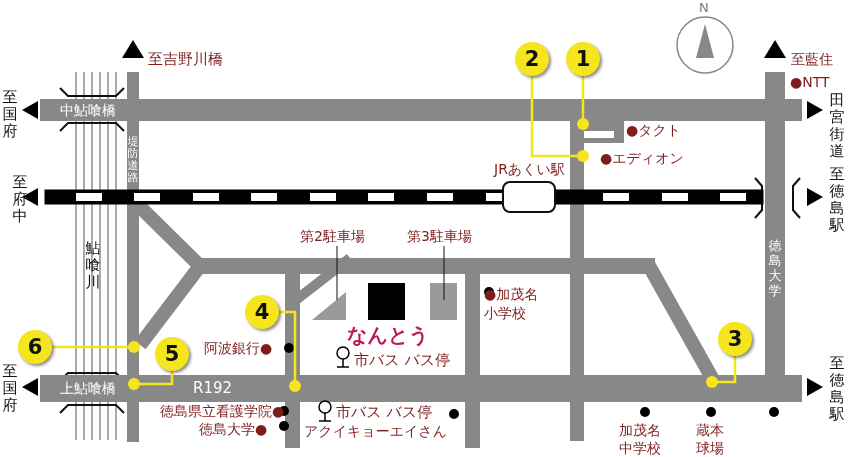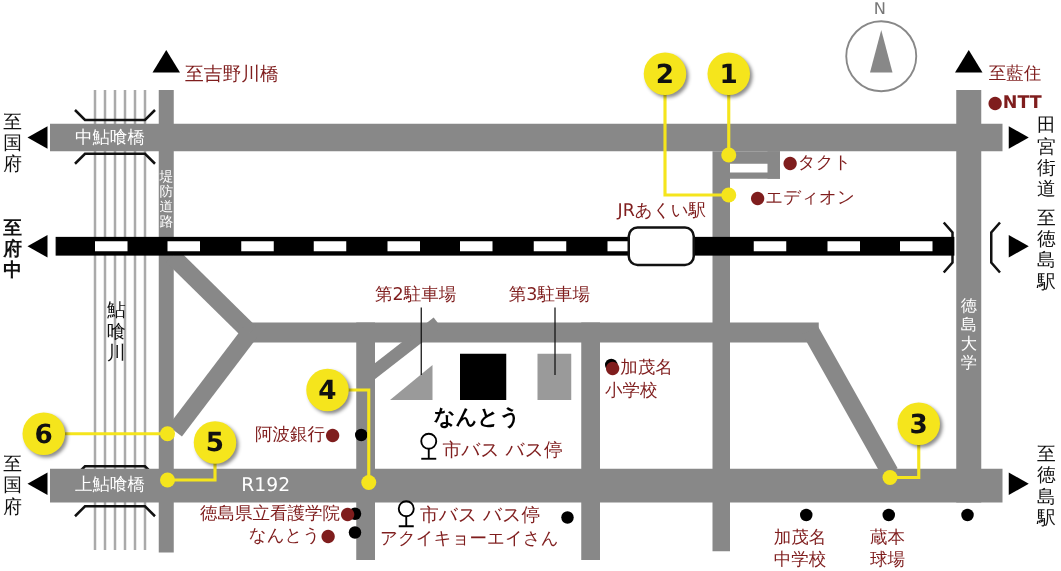--- a/index.html
+++ b/index.html
@@ -3,21 +3,21 @@
 <meta charset="utf-8">
 <style>
   html,body{margin:0;padding:0;background:#fff;}
   body{width:849px;height:457px;position:relative;overflow:hidden;font-family:"DejaVu Sans","Liberation Sans",sans-serif;}
   #map{position:absolute;left:0;top:0;width:849px;height:457px;}
   .lbl{position:absolute;color:#7f1d1d;font-size:14px;line-height:16px;white-space:nowrap;}
   .vlbl{position:absolute;color:#111;font-size:15px;line-height:17px;width:16px;text-align:center;word-break:break-all;white-space:normal;}
   .road-lbl{position:absolute;color:#fff;font-size:15px;line-height:17px;white-space:nowrap;}
   .road-vlbl{position:absolute;color:#fff;font-size:11px;line-height:12px;width:12px;text-align:center;word-break:break-all;white-space:normal;}
   .pin{position:absolute;width:34px;height:34px;border-radius:50%;background:#f5e51c;box-shadow:2px 2px 3px rgba(0,0,0,0.45);color:#111;font-weight:bold;font-size:21px;line-height:34px;text-align:center;cursor:pointer;}
-  .title{position:absolute;font-size:17px;font-weight:bold;color:#000000;}
+  .title{position:absolute;font-size:20px;font-weight:bold;color:#be185d;}
 </style>
 </head>
 <body>
 
 <div id="map">
   <svg width="849" height="457" viewBox="0 0 849 457" xmlns="http://www.w3.org/2000/svg">
 
     <g stroke="#aaa" stroke-width="2">
       <line x1="76" y1="72" x2="76" y2="440"></line>
       <line x1="84" y1="72" x2="84" y2="440"></line>
@@ -150,21 +150,21 @@
   <div class="pin" style="left:155px;top:337px;">5</div>
   <div class="pin" style="left:18px;top:330px;">6</div>
 
   
   <div class="lbl" style="left:699px;top:0px;font-size:13px;color:#777;">N</div>
 
   
   <div class="lbl" style="left:148px;top:51px;font-size:15px;">至吉野川橋</div>
   <div class="lbl" style="left:791px;top:51px;font-size:14px;">至藍住</div>
   <div class="vlbl" style="left:2px;top:89px;">至国府</div>
-  <div class="vlbl" style="left:2px;top:174px;font-weight:bold;">至府中</div>
+  <div class="vlbl" style="left:12px;top:174px;">至府中</div>
   <div class="vlbl" style="left:2px;top:363px;">至国府</div>
   <div class="vlbl" style="left:829px;top:92px;">田宮街道</div>
   <div class="vlbl" style="left:829px;top:166px;">至徳島駅</div>
   <div class="vlbl" style="left:829px;top:355px;">至徳島駅</div>
 
   
   <div class="road-lbl" style="left:60px;top:102px;font-size:14px;">中鮎喰橋</div>
   <div class="road-lbl" style="left:60px;top:380px;font-size:14px;">上鮎喰橋</div>
   <div class="road-lbl" style="left:193px;top:380px;">R192</div>
   <div class="road-vlbl" style="left:127px;top:136px;">堤防道路</div>
@@ -181,24 +181,24 @@
   
   <div class="title" style="left:347px;top:322px;">なんとう</div>
 
   
   <div class="lbl" style="left:354px;top:352px;font-size:15px;">市バス バス停</div>
   <div class="lbl" style="left:336px;top:404px;font-size:15px;">市バス バス停</div>
 
   
   <div class="lbl" style="left:626px;top:122px;">●タクト</div>
   <div class="lbl" style="left:600px;top:150px;">●エディオン</div>
-  <div class="lbl" style="left:790px;top:74px;font-weight:bold;">●NTT</div>
+  <div class="lbl" style="left:790px;top:74px;">●NTT</div>
   <div class="lbl" style="left:484px;top:285px;white-space:pre;line-height:19px;">●加茂名
 小学校</div>
   <div class="lbl" style="left:204px;top:340px;">阿波銀行●</div>
   <div class="lbl" style="left:160px;top:403px;">徳島県立看護学院●</div>
-  <div class="lbl" style="left:199px;top:421px;">なんとう●</div>
+  <div class="lbl" style="left:199px;top:421px;">徳島大学●</div>
   <div class="lbl" style="left:304px;top:423px;">アクイキョーエイさん</div>
   <div class="lbl" style="left:619px;top:421px;white-space:pre;line-height:18px;text-align:center;">加茂名
 中学校</div>
   <div class="lbl" style="left:696px;top:421px;white-space:pre;line-height:18px;text-align:center;">蔵本
 球場</div>
 </div>
 
 </body></html>

